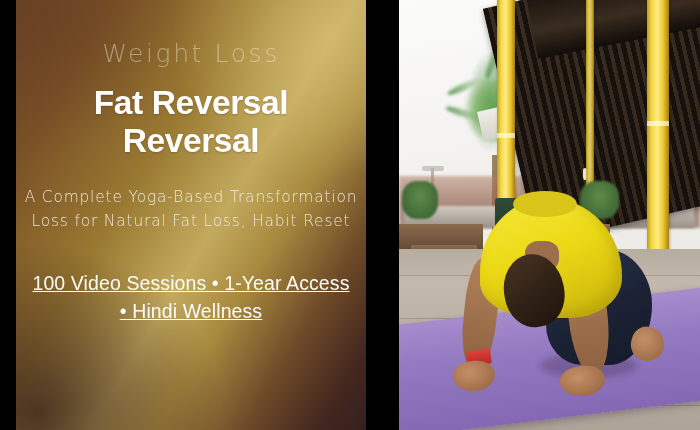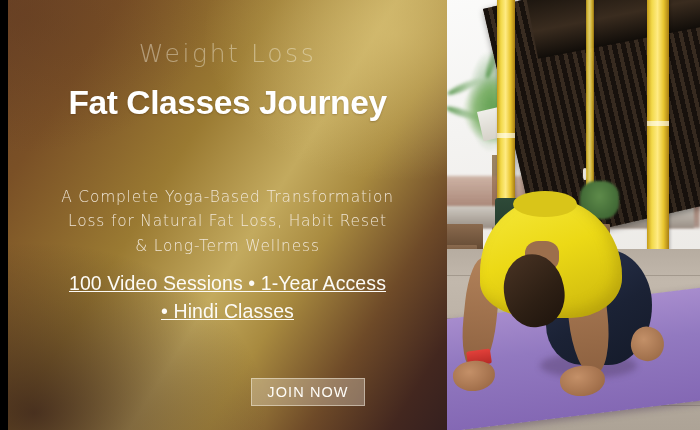--- a/index.html
+++ b/index.html
@@ -256,22 +256,22 @@
     left: 47%; top: 82%;
     width: 32%; height: 6%;
     background: rgba(60,40,70,0.30);
     border-radius: 50%;
     filter: blur(3px);
   }
 
   
   .panel {
     position: absolute;
-    left: 8px; top: 0;
-    width: 439px;
+    left: 16px; top: 0;
+    width: 350px;
     height: 430px;
     background:
       linear-gradient(122deg,
         #6e4527 0%,
         #7a5026 16%,
         #9a7a32 38%,
         #c3aa5e 55%,
         #a88a3f 66%,
         #6e4a28 80%,
         #43271f 92%,
@@ -439,32 +439,30 @@
       <div class="hand right"></div>
     </div>
   </div>
 
   <div class="panel">
     <div class="panel-content">
 
       <div class="eyebrow">Weight Loss</div>
 
       <div class="headline">
-        <span class="l2">Fat Classes Journey</span>
+        <span class="l2">Fat Reversal Reversal</span>
       </div>
 
       <div class="subhead">
         <span>A Complete Yoga-Based Transformation</span>
         <span>Loss for Natural Fat Loss, Habit Reset</span>
-        <span>&amp; Long-Term Wellness</span>
       </div>
 
       <div class="features">
         <span>100 Video Sessions • 1-Year Access</span>
-        <span>• Hindi Classes</span>
+        <span>• Hindi Wellness</span>
       </div>
 
-      <a class="cta" href="#">JOIN NOW</a>
 
     </div>
   </div>
 
 </div>
 
 </body></html>

